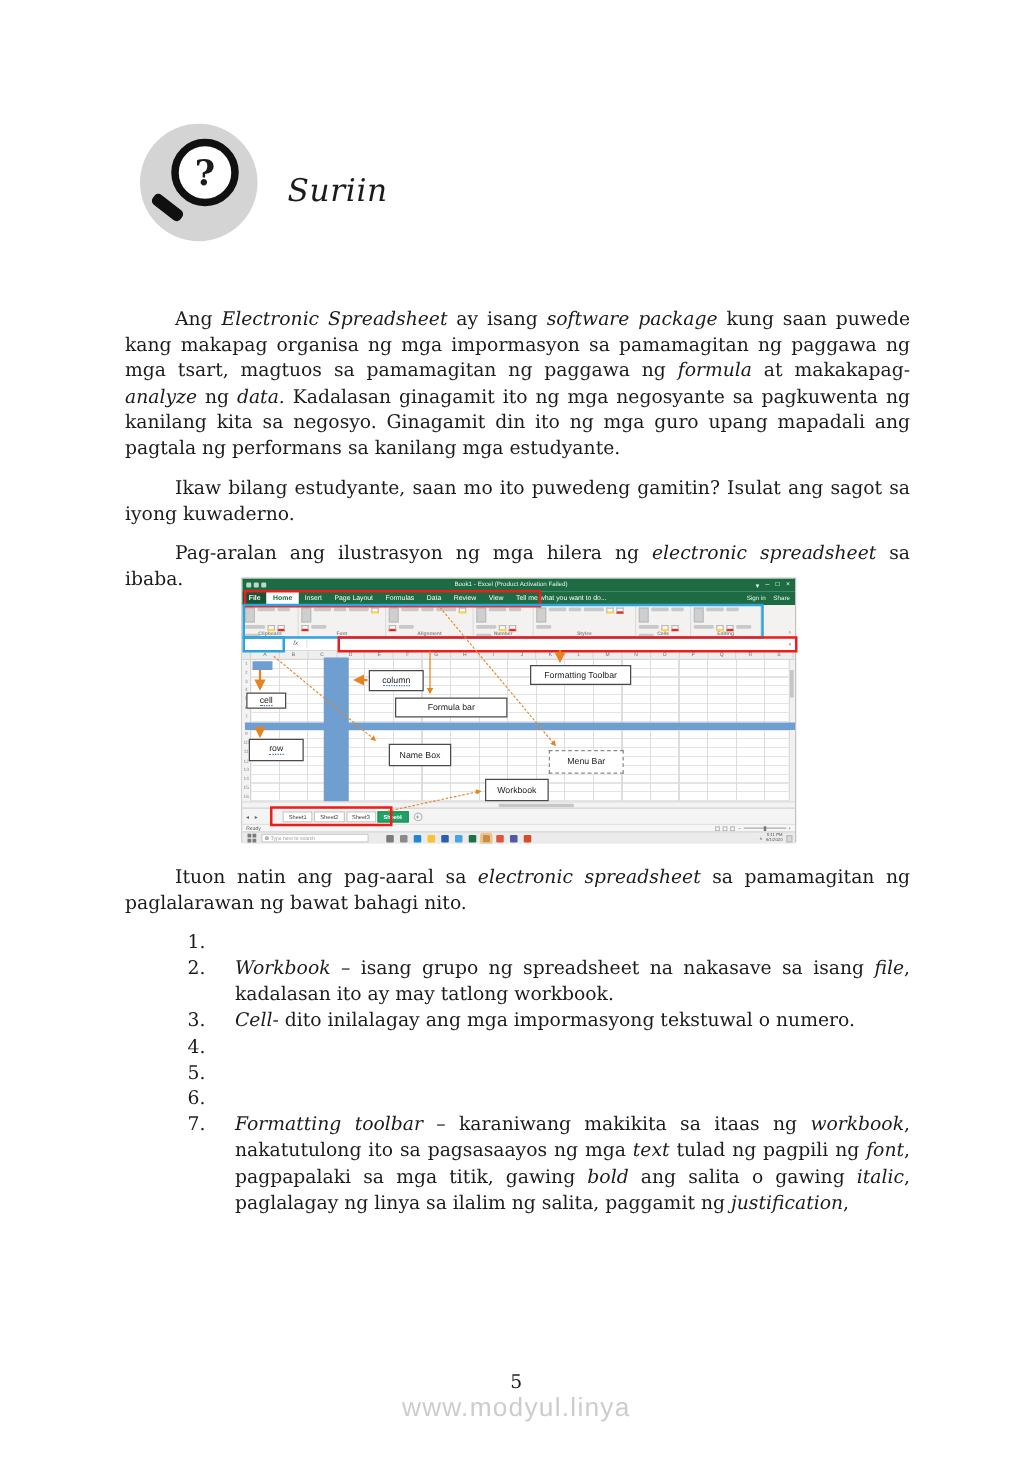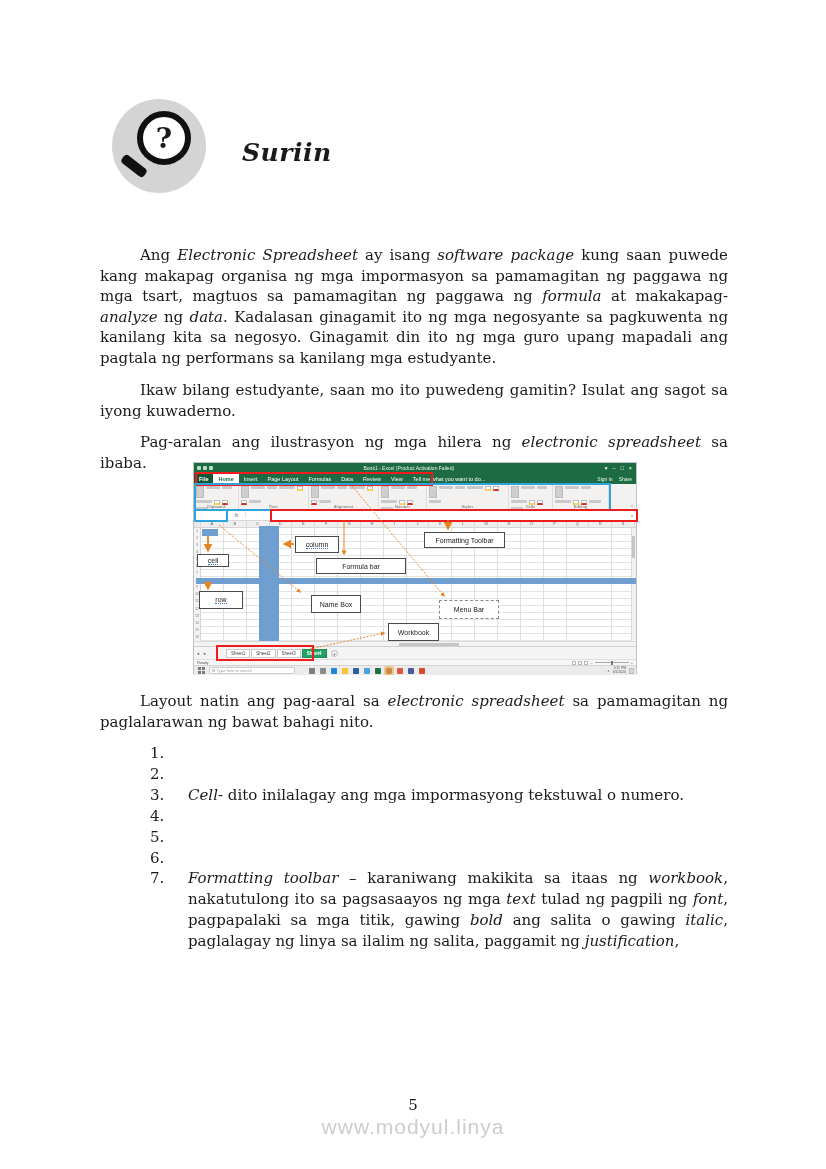--- a/index.html
+++ b/index.html
@@ -3,21 +3,21 @@
 <meta charset="utf-8">
 <style>
   html,body{margin:0;padding:0;background:#fff;}
   body{width:826px;height:1169px;position:relative;font-family:"DejaVu Serif",serif;color:#1b1b1b;overflow:hidden;}
 
   
   .hicon{position:absolute;left:112px;top:99px;width:94px;height:94px;border-radius:50%;background:#d4d4d4;}
   .hglass{position:absolute;left:25px;top:12px;width:42px;height:42px;border:6px solid #101010;border-radius:50%;background:#fff;
           display:flex;align-items:center;justify-content:center;font-size:28px;font-weight:bold;}
   .hhandle{position:absolute;left:8px;top:62px;width:28px;height:10px;background:#101010;border-radius:4px;transform:rotate(38deg);}
-  .htitle{position:absolute;left:242px;top:138px;font-size:25px;font-weight:bold;font-style:italic;letter-spacing:.5px;}
+  .htitle{position:absolute;left:230px;top:138px;font-size:25px;font-weight:normal;font-style:italic;letter-spacing:.5px;}
 
   
   .para{position:absolute;left:100px;width:628px;font-size:15px;line-height:20.5px;text-align:justify;text-indent:40px;}
   .p1{top:245px;} .p2{top:380px;} .p3{top:432px;} .p4{top:691px;}
 
   
   .nlist{position:absolute;left:100px;top:743px;width:628px;font-size:15px;line-height:20.9px;}
   .li{display:flex;padding-left:50px;}
   .li-num{width:38px;flex:0 0 38px;}
   .li-text{flex:1;text-align:justify;}
@@ -411,28 +411,29 @@
       <span>Menu Bar</span>
     </div>
   <div class="xlab lbl-workbook">
       <span>Workbook</span>
     </div>
   <div class="xlab lbl-ftool">
       <span>Formatting Toolbar</span>
     </div>
 </div>
 
-<div class="para p4"><span>Layout natin ang pag-aaral sa </span><span style="font-style: italic;">electronic spreadsheet</span><span> sa pamamagitan ng paglalarawan ng bawat bahagi nito.</span></div>
+<div class="para p4"><span>Ituon natin ang pag-aaral sa </span><span style="font-style: italic;">electronic spreadsheet</span><span> sa pamamagitan ng paglalarawan ng bawat bahagi nito.</span></div>
 
 <div class="nlist">
     <div class="li">
     <div class="li-num">1.</div>
   </div>
     <div class="li">
     <div class="li-num">2.</div>
+    <div class="li-text"><span style="font-style: italic;">Workbook</span><span> – isang grupo ng spreadsheet na nakasave sa isang </span><span style="font-style: italic;">file</span><span>, kadalasan ito ay may tatlong workbook.</span></div>
   </div>
     <div class="li">
     <div class="li-num">3.</div>
     <div class="li-text"><span style="font-style: italic;">Cell</span><span>- dito inilalagay ang mga impormasyong tekstuwal o numero.</span></div>
   </div>
     <div class="li">
     <div class="li-num">4.</div>
   </div>
     <div class="li">
     <div class="li-num">5.</div>

